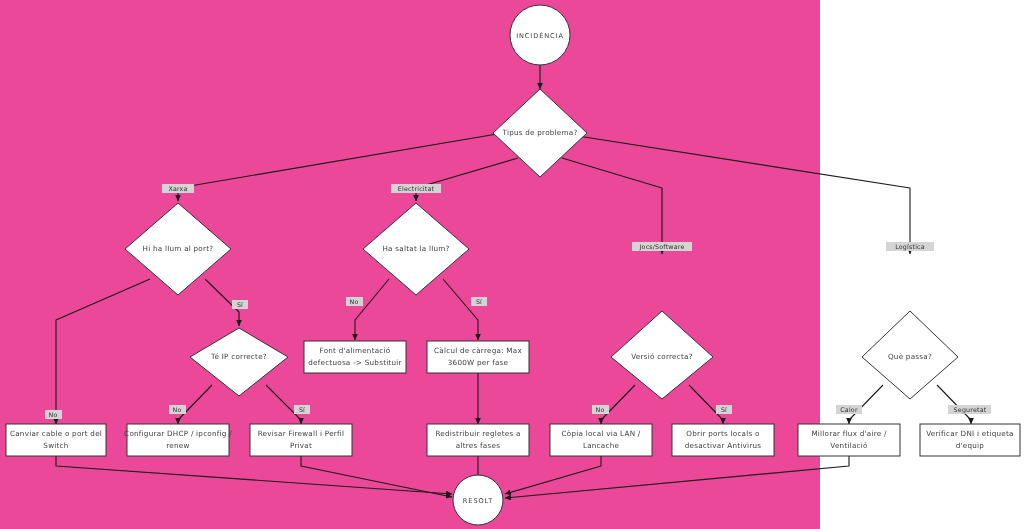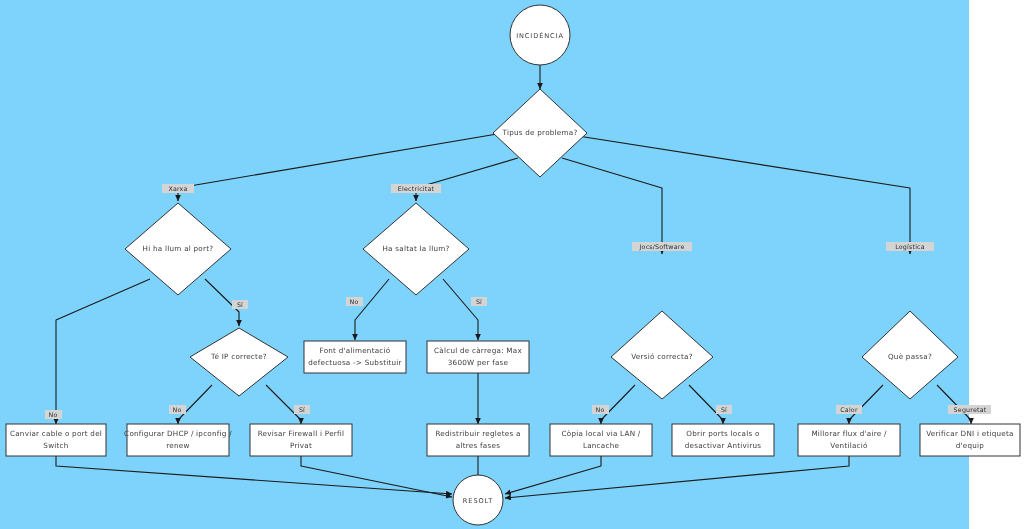--- a/index.html
+++ b/index.html
@@ -9,23 +9,23 @@
     background: #ffffff;
   }
   body {
     width: 1024px;
     height: 529px;
     font-family: "DejaVu Sans", "Liberation Sans", sans-serif;
     overflow: hidden;
   }
   #flow-root {
     position: relative;
-    width: 969px;
+    width: 820px;
     height: 529px;
-    background: #7dd3fc;
+    background: #ec4899;
   }
   svg#flow-svg {
     position: absolute;
     top: 0;
     left: 0;
     width: 1024px;
     height: 529px;
     display: block;
   }
   .shape-outline {

